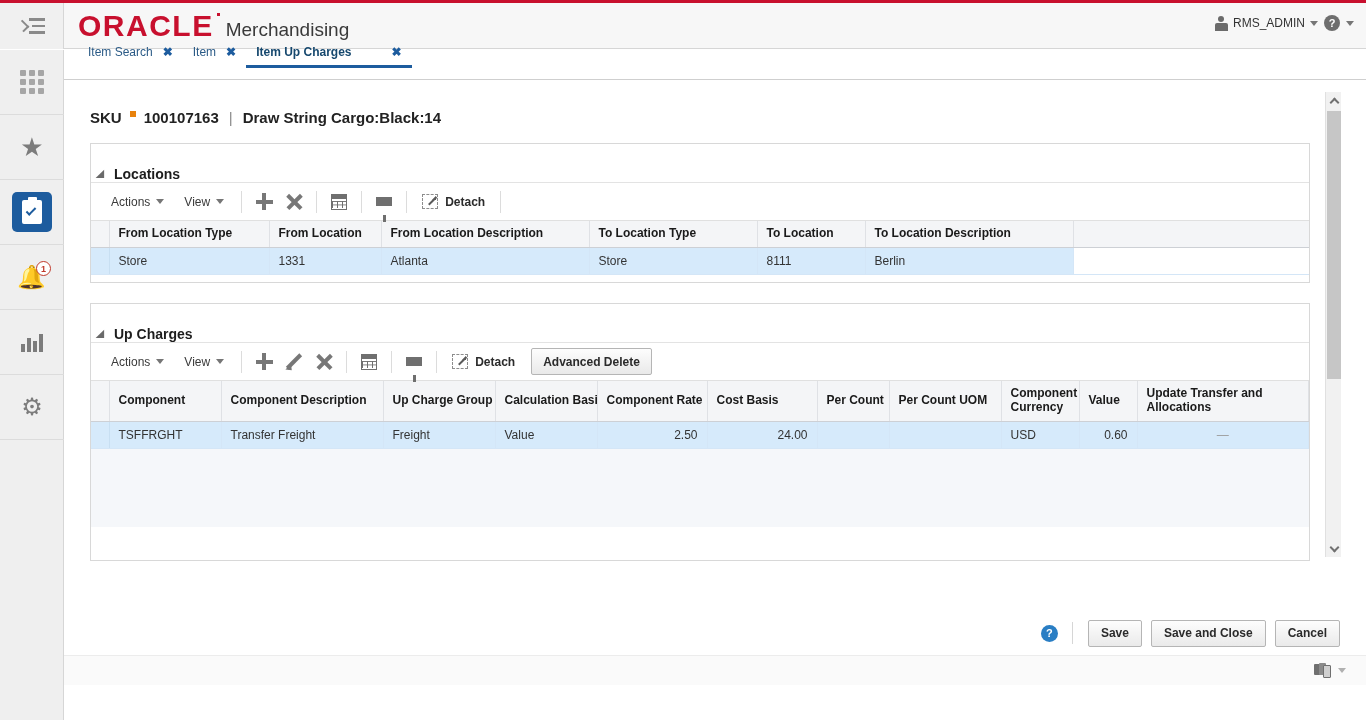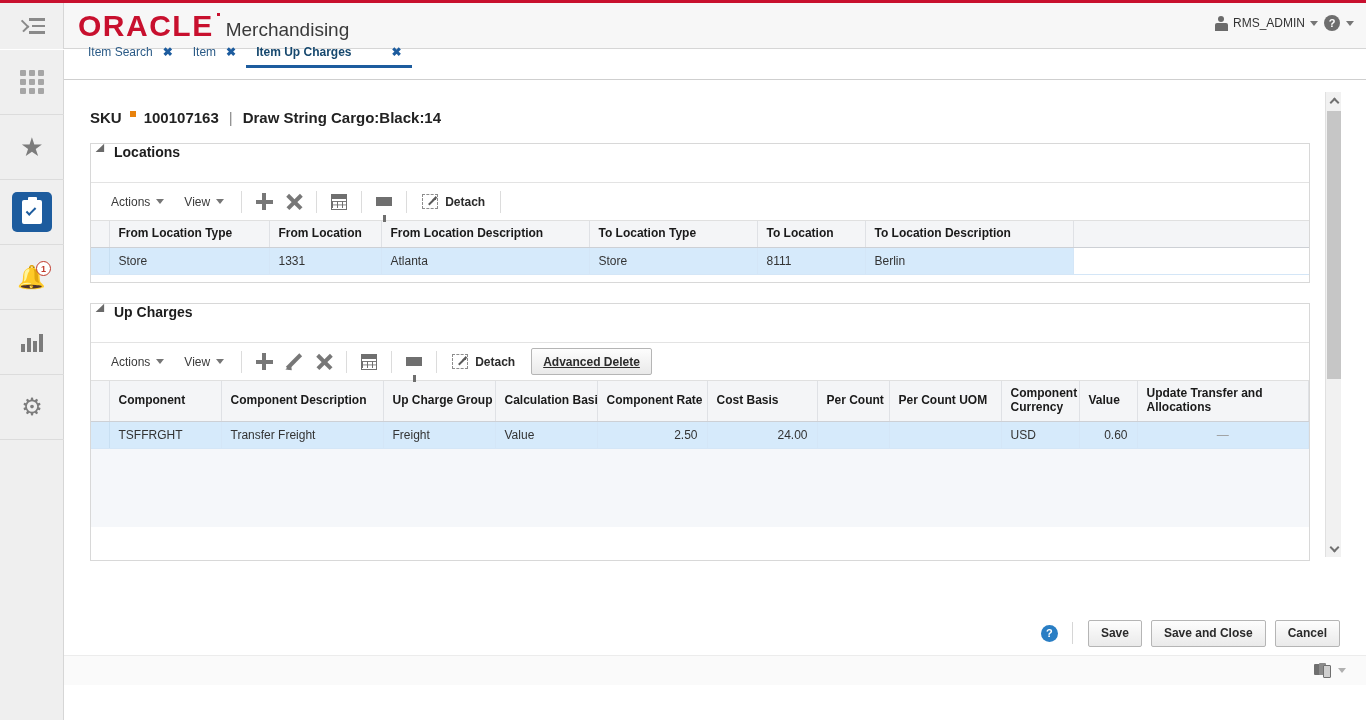--- a/index.html
+++ b/index.html
@@ -213,21 +213,21 @@
     position: absolute; left: 26px;
     width: 1220px;
     background: #ffffff;
     border: 1px solid #d8d8d8;
   }
   #panel-locations { top: 62px; height: 140px; }
   #panel-upcharges { top: 222px; height: 258px; }
 
   .panel-header {
     height: 39px;
-    display: flex; align-items: flex-start; gap: 9px;
+    display: flex; align-items: flex-end; gap: 9px;
     padding-left: 8px;
     border-bottom: 1px solid #e3e3e3;
     background: #fff;
   }
   .disclosure {
     width: 0; height: 0;
     border-left: 6px solid #6a6a6a;
     border-bottom: 6px solid transparent;
     border-top: 6px solid transparent;
     transform: rotate(45deg);
@@ -342,21 +342,20 @@
   }
 
   .push-btn {
     height: 27px; padding: 0 11px;
     border: 1px solid #b5b5b5; border-radius: 2px;
     background: linear-gradient(to bottom, #fdfdfd, #e9e9e9);
     font-size: 12px; font-weight: bold; color: #2b2b2b;
     cursor: pointer;
     display: flex; align-items: center;
     font-family: "Liberation Sans", sans-serif;
-    text-decoration: underline;
   }
 
   
   .grid { width: 100%; border-collapse: collapse; table-layout: fixed; }
   .grid th {
     background: #f4f5f7;
     border-right: 1px solid #dfe1e5;
     border-bottom: 1px solid #cdd0d5;
     font-size: 12px; font-weight: bold; color: #1a1a1a;
     text-align: left;

